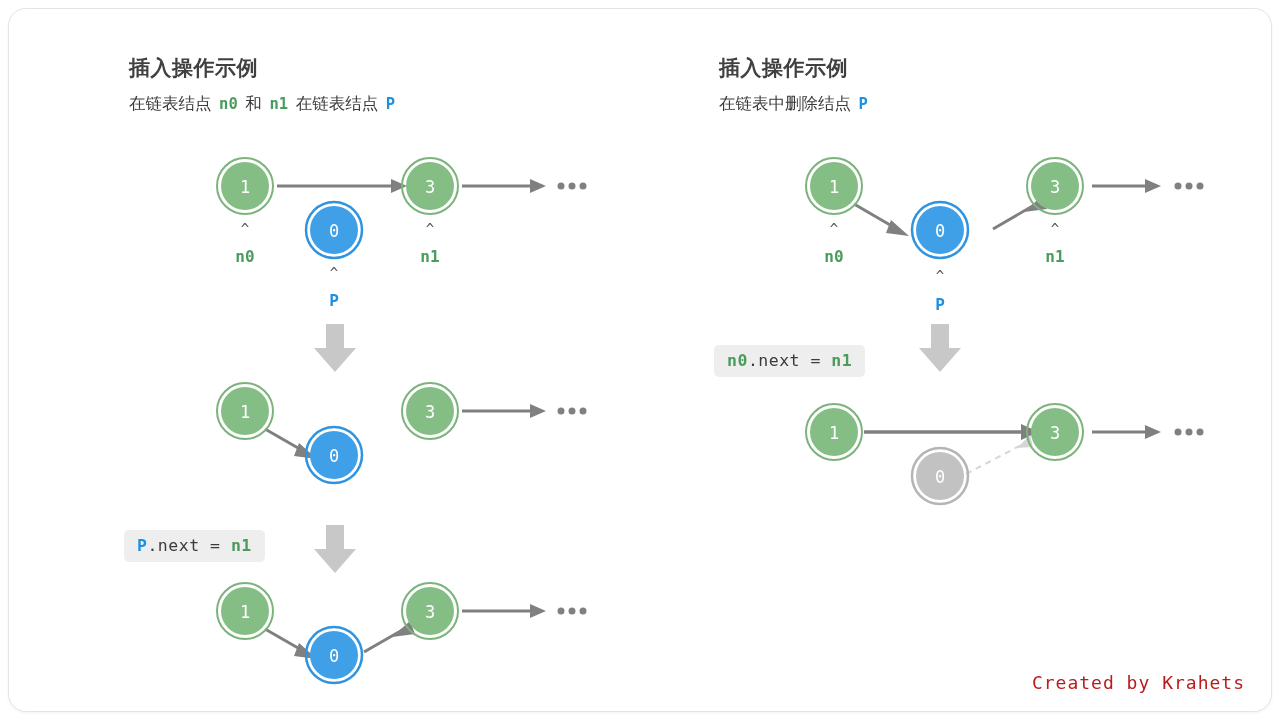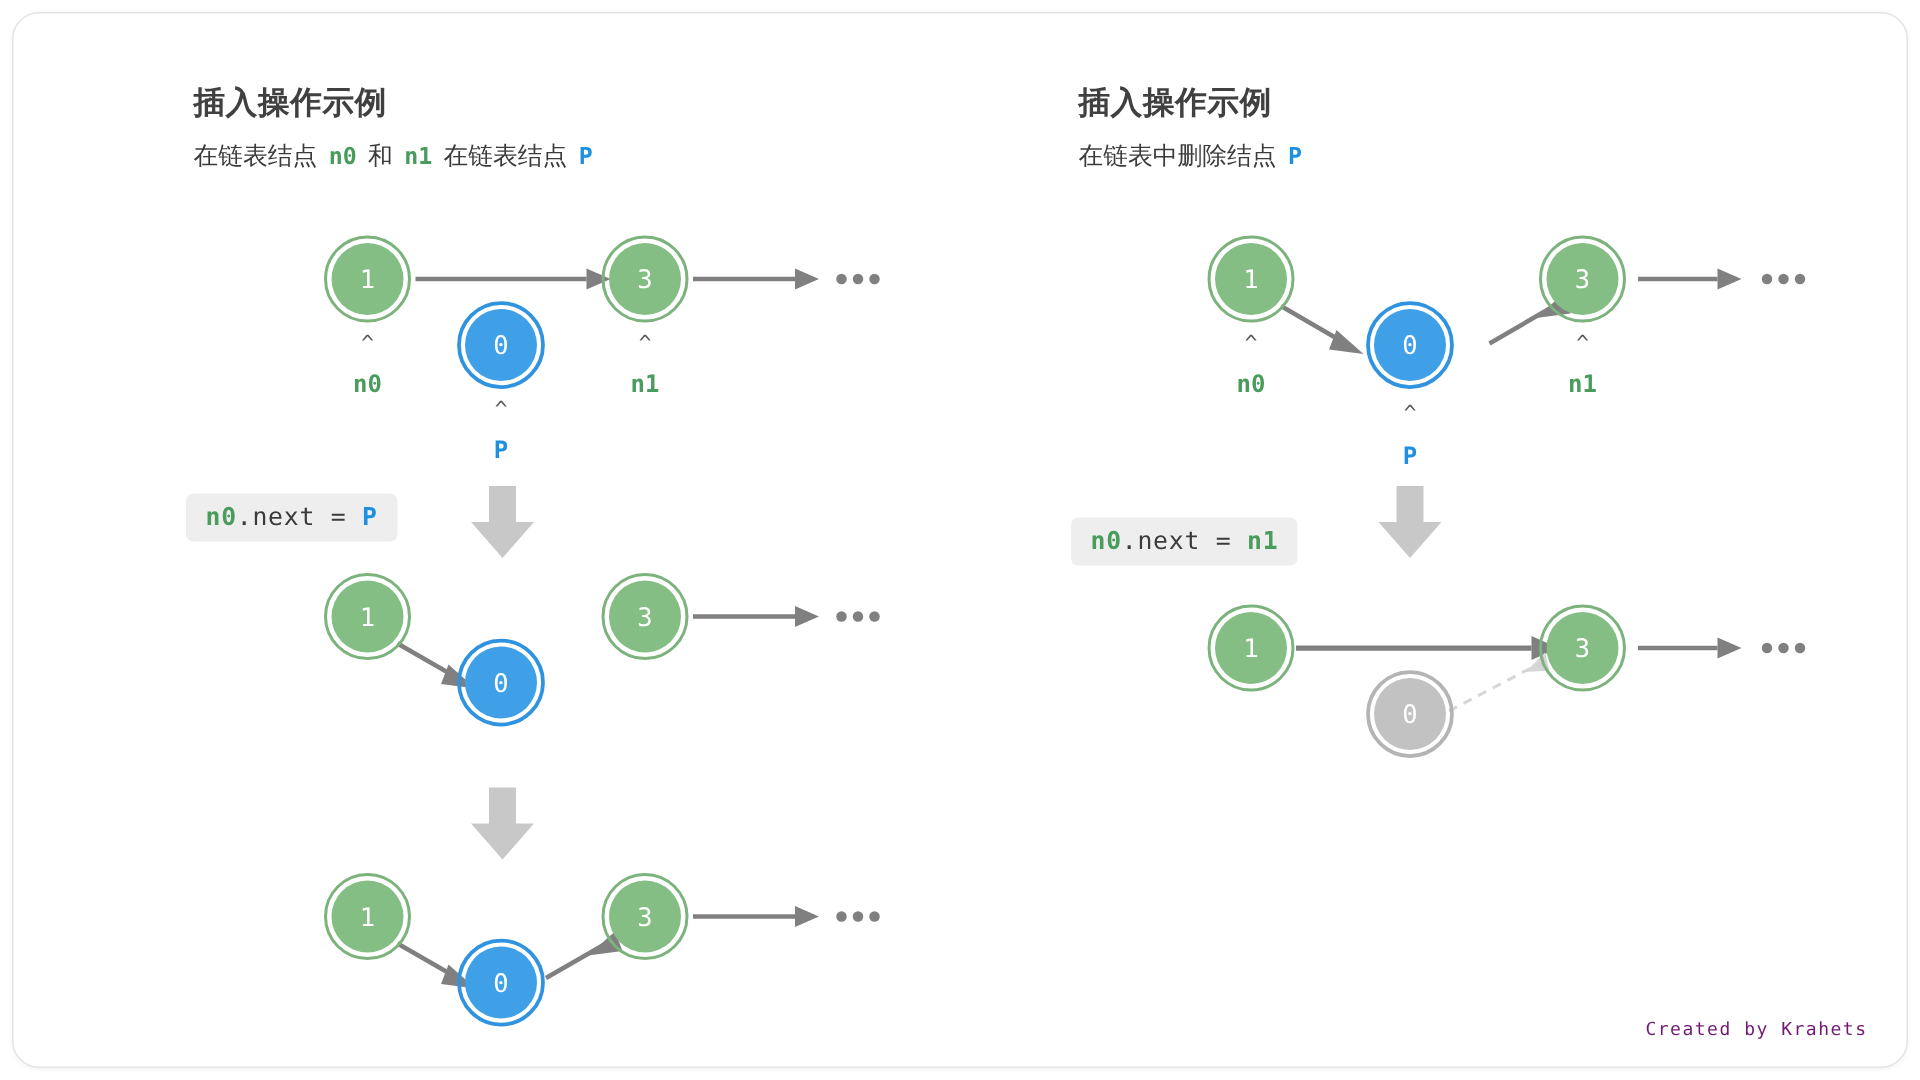--- a/index.html
+++ b/index.html
@@ -84,22 +84,22 @@
     fill: #555555;
     text-anchor: middle;
     dominant-baseline: central;
     font-family: "DejaVu Sans Mono", "Liberation Mono", monospace;
   }
   .credit {
     position: absolute;
     right: 26px;
     bottom: 18px;
     font-family: "DejaVu Sans Mono", "Liberation Mono", monospace;
-    font-size: 12px;
-    color: #701a75;
+    font-size: 18px;
+    color: #b91c1c;
     letter-spacing: 1px;
   }
 </style>
 </head>
 <body>
 
 <div id="card">
 
   <div class="panel" id="panel-insert">
 
@@ -147,23 +147,20 @@
 
       <g>
         <circle cx="421" cy="37" r="28" fill="none" stroke="#7cb37c" stroke-width="2"></circle>
         <circle cx="421" cy="37" r="24" fill="#84be84"></circle>
         <text class="nodeval" x="421" y="38">3</text>
       </g>
       <text class="caret" x="421" y="80">^</text>
       <text class="ptr-label" x="421" y="107" fill="#4a9c5d">n1</text>
     </svg>
 
-    <div class="codebox" style="left:115px; top:320px;">
-      <b class="c-green">n0</b><span>.next = </span><b class="c-blue">P</b>
-    </div>
     <svg width="60" height="60" style="left:303px; top:313px;">
       <polygon points="14,2 32,2 32,26 44,26 23,50 2,26 14,26" fill="#c8c8c8"></polygon>
     </svg>
 
     <svg width="640" height="140" style="top:365px;">
       <g>
         <line x1="256" y1="55" x2="296" y2="78" stroke="#808080" stroke-width="3"></line>
         <polygon points="290,69 308,85 285,82" fill="#808080"></polygon>
       </g>
       <g>
@@ -184,20 +181,23 @@
         <circle cx="325" cy="81" r="24" fill="#3fa0e8"></circle>
         <text class="nodeval" x="325" y="82">0</text>
       </g>
       <g>
         <circle cx="421" cy="37" r="28" fill="none" stroke="#7cb37c" stroke-width="2"></circle>
         <circle cx="421" cy="37" r="24" fill="#84be84"></circle>
         <text class="nodeval" x="421" y="38">3</text>
       </g>
     </svg>
 
+    <div class="codebox" style="left:115px; top:521px;">
+      <b class="c-blue">P</b><span>.next = </span><b class="c-green">n1</b>
+    </div>
     <svg width="60" height="60" style="left:303px; top:514px;">
       <polygon points="14,2 32,2 32,26 44,26 23,50 2,26 14,26" fill="#c8c8c8"></polygon>
     </svg>
 
     <svg width="640" height="140" style="top:565px;">
       <g>
         <line x1="256" y1="55" x2="296" y2="78" stroke="#808080" stroke-width="3"></line>
         <polygon points="290,69 308,85 285,82" fill="#808080"></polygon>
       </g>
       <g>

